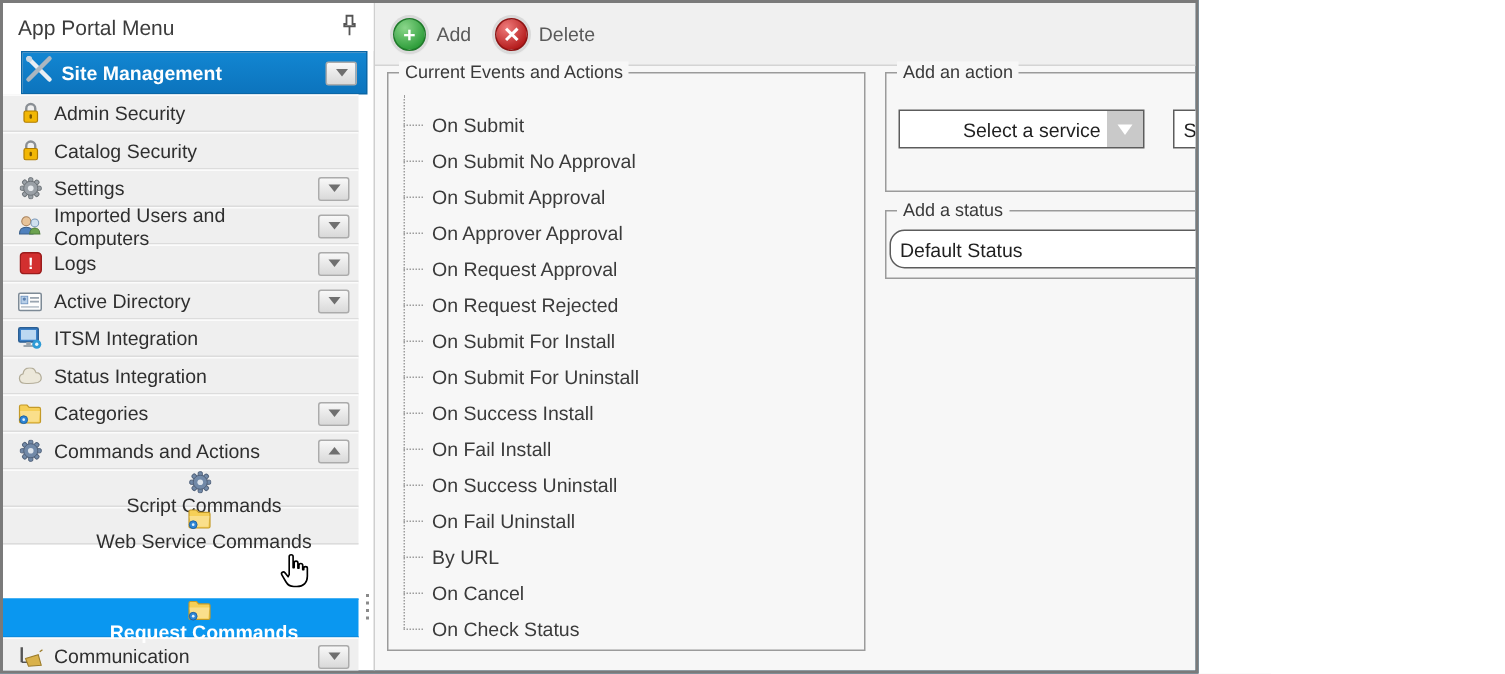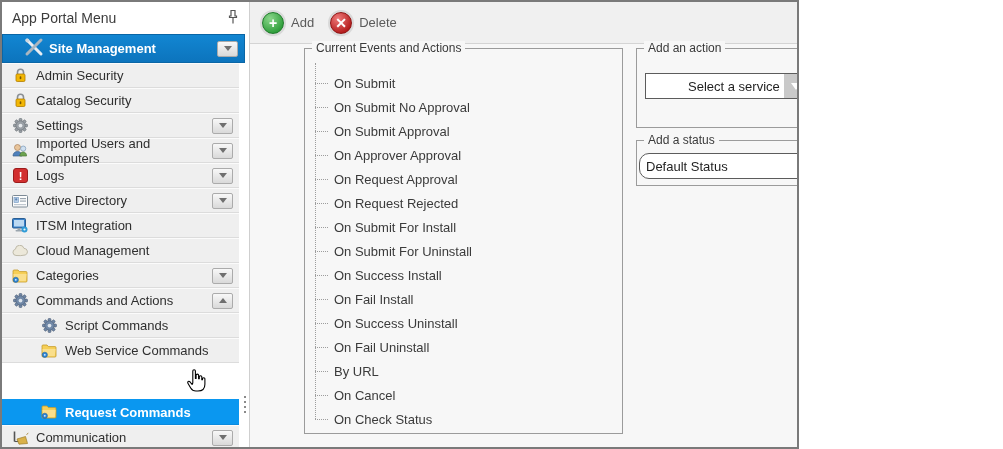--- a/index.html
+++ b/index.html
@@ -7,27 +7,27 @@
   .window { position:relative; width:799px; height:449px; border:2px solid #7a7a7a;
             box-shadow:inset -1px -1px 0 #b5b5b5; background:#0c4a6e; display:flex; overflow:hidden; }
 
   
   .sidebar { position:relative; width:248px; height:100%; background:#fff;
              border-right:1px solid #cfcfcf; flex:none; }
   .sidebar-header { height:32px; display:flex; align-items:center; padding:0 10px;
                     color:#3c3c3c; font-size:14px; background:#fff; }
   .sidebar-header .title { flex:1; }
   .sm-header { height:29px; background:linear-gradient(#1286d2,#0c74bd); display:flex;
-               align-items:center; padding:0 6px 0 20px; margin-right:4px; border:1px solid #0a66a6; }
+               align-items:center; padding:0 6px 0 0; margin-right:4px; border:1px solid #0a66a6;margin-left:12px; }
   .sm-header .lbl { color:#fff; font-weight:bold; font-size:13px; flex:1; margin-left:4px; }
   .side-list { margin-right:10px; }
   .side-item { height:25px; background:#efefef; border-bottom:1px solid #dcdcdc;
                border-top:1px solid #fbfbfb; display:flex; align-items:center;
                padding:0 6px 0 8px; font-size:13px; color:#2f2f2f; cursor:default; }
-  .side-item.sub { padding-left:37px; }
+  .side-item.sub { padding-left:37px;flex-direction:column; }
   .side-item.selected { background:#0a97f0; border-top-color:#0a97f0; border-bottom-color:#0a8ade;
                         color:#fff; font-weight:bold; height:26px;margin-top:36px; }
   .side-item .ic { width:20px; display:flex; justify-content:center; margin-right:6px; flex:none; }
   .chev { width:21px; height:16px; margin-left:auto; background:linear-gradient(#f8f8f8,#d9d9d9);
           border:1px solid #ababab; border-radius:2px; display:flex; align-items:center;
           justify-content:center; flex:none; cursor:pointer; }
   .chev::after { content:""; border-left:4px solid transparent; border-right:4px solid transparent;
                  border-top:5px solid #6f6f6f; }
   .chev.up::after { border-top:none; border-bottom:5px solid #6f6f6f; }
   .grip { position:absolute; right:3px; top:394px; display:flex; flex-direction:column; gap:3px; cursor:ns-resize; }
@@ -38,21 +38,21 @@
   .toolbar { height:42px; flex:none; background:#f0f0f0; border-bottom:1px solid #d4d4d4;
              display:flex; align-items:center; padding-left:12px; gap:16px; }
   .tool { display:flex; align-items:center; gap:7px; font-size:13px; color:#5a5a5a; cursor:pointer; }
   .circle { width:22px; height:22px; border-radius:50%; display:flex; align-items:center;
             justify-content:center; color:#fff; font-weight:bold; font-size:14px; line-height:1;
             box-shadow:0 0 0 2px #d9d9d9, 0 1px 2px rgba(0,0,0,.35); }
   .circle.add { background:radial-gradient(circle at 35% 28%, #8ad68a, #2f9e3b 75%); border:1px solid #1f7a2a; }
   .circle.del { background:radial-gradient(circle at 35% 28%, #ef7b7b, #b51d1d 75%); border:1px solid #8e1414; }
 
   .content { position:relative; flex:1; }
-  .groupbox { position:absolute; border:1px solid #9b9b9b;margin-left:46px; }
+  .groupbox { position:absolute; border:1px solid #9b9b9b; }
   .groupbox > .legend { position:absolute; top:-8px; left:7px; background:#f7f7f7;
                         padding:0 4px; font-size:12px; color:#3a3a3a; }
   .box-events { left:8px; top:4px; width:319px; height:386px; padding:22px 6px 0 10px; }
   .box-action { left:340px; top:4px; width:396px; height:80px; padding:24px 0 0 8px;
                 display:flex; gap:19px; align-items:flex-start; }
   .box-status { left:340px; top:96px; width:396px; height:46px; padding:12px 0 0 2px; }
 
   
   .tree { position:relative; }
   .vline { position:absolute; left:0px; top:-8px; height:356px; border-left:1px dotted #9d9d9d; }
@@ -191,21 +191,21 @@
           </span>
         <span>ITSM Integration</span>
       </div>
 
       <div class="side-item">
         <span class="ic">
             <svg width="17" height="12" viewBox="0 0 17 12">
               <path d="M4 10.5 a3.2 3.2 0 0 1 -0.6-6.3 A4.4 4.4 0 0 1 12 3.4 a3.4 3.4 0 0 1 1.2 6.6 q-4.6 1-9.2 0.5 z" fill="#ece8da" stroke="#b3ad99" stroke-width=".8"></path>
             </svg>
           </span>
-        <span>Cloud Management</span>
+        <span>Status Integration</span>
       </div>
 
       <div class="side-item">
         <span class="ic">
             <svg width="16" height="14" viewBox="0 0 16 14">
               <path d="M1 3.5 V2 a1 1 0 0 1 1-1 h4 l1.4 1.6 H14 a1 1 0 0 1 1 1 V12 a1 1 0 0 1 -1 1 H2 a1 1 0 0 1 -1-1 z" fill="#f6cf57" stroke="#c49a28" stroke-width=".8"></path>
               <path d="M1.4 5 H14.6 L13.8 12.2 H2.2 z" fill="#fadf8b"></path>
               <circle cx="3.8" cy="10.8" r="2.6" fill="#2e86d6" stroke="#1d5f9e" stroke-width=".6"></circle>
               <circle cx="3.8" cy="10.8" r="0.9" fill="#dff0fc"></circle>
             </svg>

